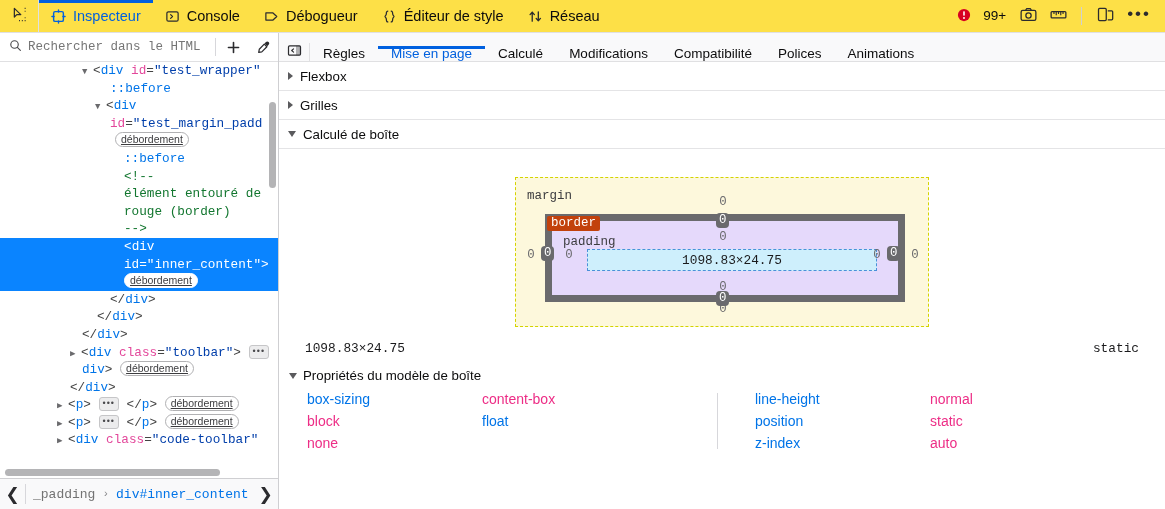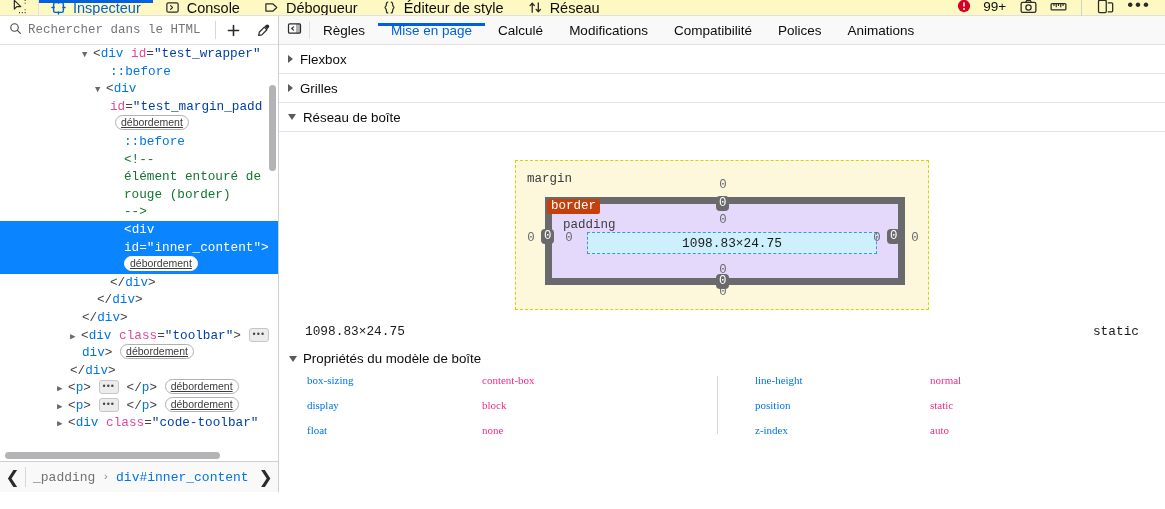--- a/index.html
+++ b/index.html
@@ -12,22 +12,22 @@
     height: 509px;
     font-family: "Liberation Sans", sans-serif;
     font-size: 12px;
     color: #0c0c0d;
     overflow: hidden;
     position: relative;
   }
 
   
   .devtools-toolbar {
-    height: 16px;
-    background: #fef9c3;
+    height: 33px;
+    background: #fde047;
     border-bottom: 1px solid #e0e0e2;
     display: flex;
     align-items: stretch;
     box-sizing: border-box;
   }
   .picker-btn {
     width: 38px;
     display: flex;
     align-items: center;
     justify-content: center;
@@ -289,21 +289,21 @@
     flex: 1;
     display: flex;
     flex-direction: column;
     overflow: hidden;
     background: #fff;
     position: relative;
   }
   .sidebar-tabs {
     height: 29px;
     display: flex;
-    align-items: center;
+    align-items: flex-end;
     background: #f9f9fa;
     border-bottom: 1px solid #e0e0e2;
     box-sizing: border-box;
   }
   .pane-toggle {
     width: 30px;
     display: flex;
     align-items: center;
     justify-content: center;
     border-right: 1px solid #e0e0e2;
@@ -449,24 +449,24 @@
   }
   .props-grid {
     display: flex;
     padding: 8px 0 0 0;
     position: relative;
   }
   .props-col {
     flex: 1;
     display: grid;
     grid-template-columns: 175px 1fr;
-    row-gap: 13px;
+    row-gap: 6px;
     padding-left: 28px;
-    font-family: Liberation Serif, serif;
-    font-size: 11px;
+    font-family: Liberation Sans, sans-serif;
+    font-size: 14px;
   }
   .props-col.second { padding-left: 37px; }
   .prop-name { color: #0074e8; }
   .prop-value { color: #ed2d86; }
   .props-divider {
     width: 1px;
     background: #d7d7db;
     margin: 2px 0;
   }
 </style>
@@ -709,21 +709,21 @@
         <span>Flexbox</span>
       </div>
 
       <div class="accordion-header">
         <span class="tri"></span>
         <span>Grilles</span>
       </div>
 
       <div class="accordion-header">
         <span class="tri open"></span>
-        <span>Réseau de boîte</span>
+        <span>Calculé de boîte</span>
       </div>
 
       <div class="boxmodel-wrap">
         <div class="bm-margin">
 
           <span class="bm-label margin-lbl">margin</span>
 
           <span class="bm-val" style="left:199px; top:17px; width:16px;">0</span>
           <span class="bm-val" style="left:199px; top:124px; width:16px;">0</span>
           <span class="bm-val" style="left:7px; top:70px; width:16px;">0</span>
@@ -759,21 +759,20 @@
 
       <div class="props-header">
         <span class="tri open"></span>
         <span>Propriétés du modèle de boîte</span>
       </div>
 
       <div class="props-grid">
         <div class="props-col">
           <span class="prop-name">box-sizing</span>
           <span class="prop-value">content-box</span>
-          <span class="prop-name">display</span>
           <span class="prop-value">block</span>
           <span class="prop-name">float</span>
           <span class="prop-value">none</span>
         </div>
         <div class="props-divider"></div>
         <div class="props-col second">
           <span class="prop-name">line-height</span>
           <span class="prop-value">normal</span>
           <span class="prop-name">position</span>
           <span class="prop-value">static</span>

